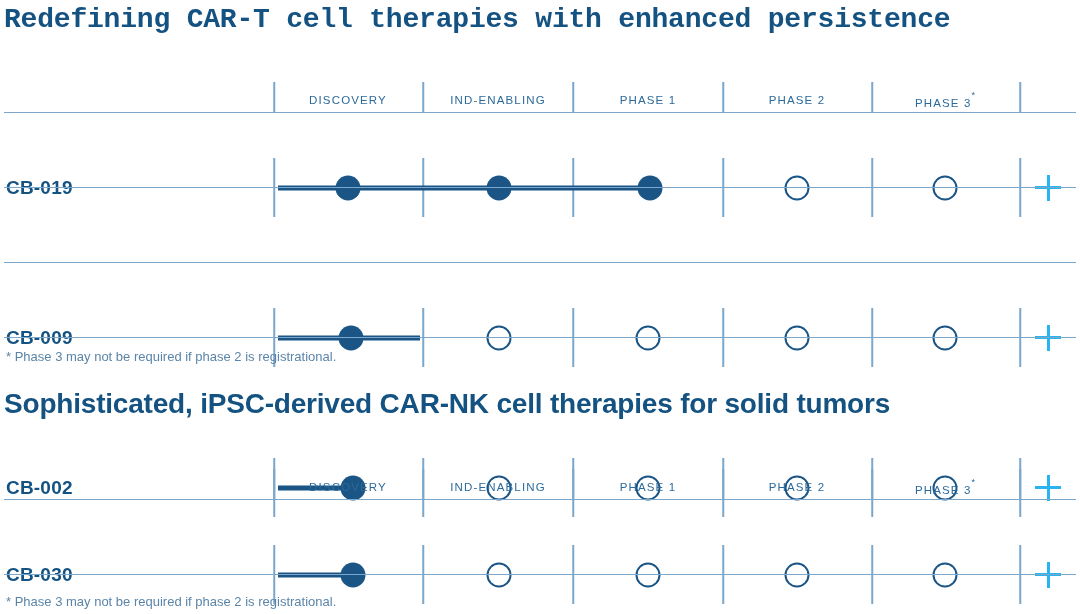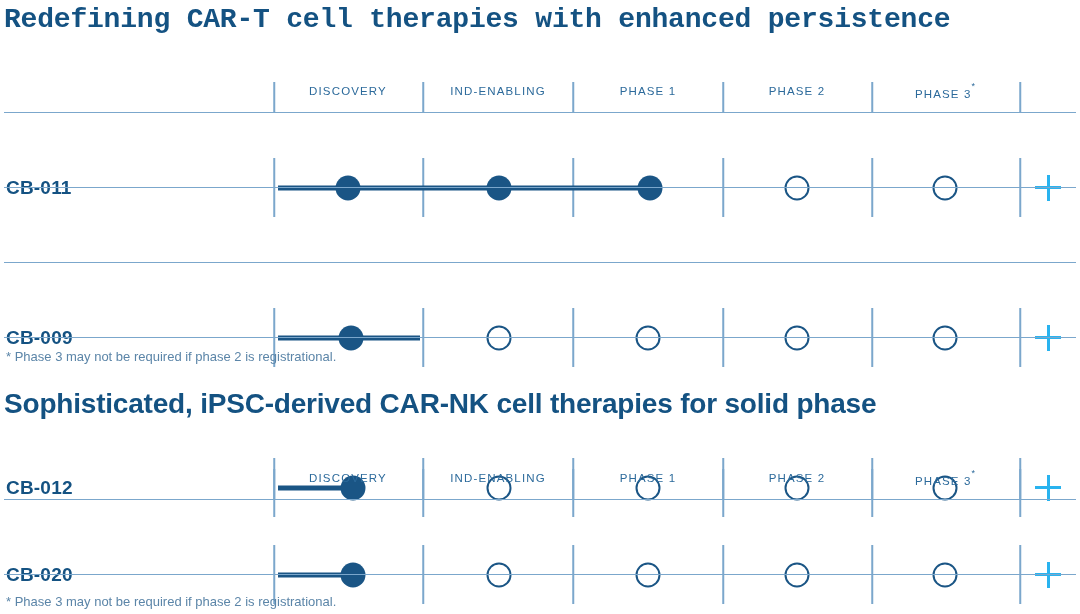--- a/index.html
+++ b/index.html
@@ -46,21 +46,21 @@
   }
   #pipeline-1 { top: 74px; }
   #pipeline-2 { top: 461px; }
 
   .phase-header {
     position: relative;
     height: 38px;
   }
   .phase-label {
     position: absolute;
-    top: 11px;
+    top: 20px;
     font-size: 11.5px;
     letter-spacing: 1.15px;
     color: #2c6a9b;
     text-align: right;
     white-space: nowrap;
     transform: translateX(-50%);
   }
   .phase-label sup {
     font-size: 9px;
     top: -0.45em;
@@ -169,21 +169,21 @@
     <div class="vsep" style="left:423px; top:8px; height:30px"></div>
     <div class="vsep" style="left:573px; top:8px; height:30px"></div>
     <div class="vsep" style="left:723px; top:8px; height:30px"></div>
     <div class="vsep" style="left:872px; top:8px; height:30px"></div>
     <div class="vsep" style="left:1020px; top:8px; height:30px"></div>
   </div>
 
   <div class="hrule" style="top:38px"></div>
 
   <div class="row" style="top:38px">
-    <div class="row-label">CB-011</div>
+    <div class="row-label">CB-019</div>
     <div class="vsep" style="left:274px; top:8px; height:59px"></div>
     <div class="vsep" style="left:423px; top:8px; height:59px"></div>
     <div class="vsep" style="left:573px; top:8px; height:59px"></div>
     <div class="vsep" style="left:723px; top:8px; height:59px"></div>
     <div class="vsep" style="left:872px; top:8px; height:59px"></div>
     <div class="vsep" style="left:1020px; top:8px; height:59px"></div>
 
     <div class="track" style="left:278px; width:372px"></div>
     <div class="dot-filled" style="left:348px"></div>
     <div class="dot-filled" style="left:499px"></div>
@@ -209,21 +209,21 @@
     <div class="dot-open" style="left:499px"></div>
     <div class="dot-open" style="left:648px"></div>
     <div class="dot-open" style="left:797px"></div>
     <div class="dot-open" style="left:945px"></div>
     <div class="plus-icon" style="left:1048px"></div>
   </div>
 
   <div class="hrule" style="top:188px"></div>
 
   <div class="row" style="top:188px">
-    <div class="row-label">CB-012</div>
+    <div class="row-label">CB-002</div>
     <div class="vsep" style="left:274px; top:8px; height:59px"></div>
     <div class="vsep" style="left:423px; top:8px; height:59px"></div>
     <div class="vsep" style="left:573px; top:8px; height:59px"></div>
     <div class="vsep" style="left:723px; top:8px; height:59px"></div>
     <div class="vsep" style="left:872px; top:8px; height:59px"></div>
     <div class="vsep" style="left:1020px; top:8px; height:59px"></div>
 
     <div class="track" style="left:278px; width:75px"></div>
     <div class="dot-filled" style="left:353px"></div>
     <div class="dot-open" style="left:499px"></div>
@@ -231,21 +231,21 @@
     <div class="dot-open" style="left:797px"></div>
     <div class="dot-open" style="left:945px"></div>
     <div class="plus-icon" style="left:1048px"></div>
   </div>
 
   <div class="hrule" style="top:263px"></div>
 </div>
 
 <div class="footnote" id="footnote-1">* Phase 3 may not be required if phase 2 is registrational.</div>
 
-<div class="section-title" id="title-2">Sophisticated, iPSC-derived CAR-NK cell therapies for solid phase</div>
+<div class="section-title" id="title-2">Sophisticated, iPSC-derived CAR-NK cell therapies for solid tumors</div>
 
 <div class="pipeline" id="pipeline-2">
 
   <div class="phase-header">
     <div class="phase-label" style="left:348px"><span>DISCOVERY</span></div>
     <div class="phase-label" style="left:498px"><span>IND-ENABLING</span></div>
     <div class="phase-label" style="left:648px"><span>PHASE 1</span></div>
     <div class="phase-label" style="left:797px"><span>PHASE 2</span></div>
     <div class="phase-label" style="left:945px"><span>PHASE 3</span><sup>*</sup></div>
 
@@ -253,21 +253,21 @@
     <div class="vsep" style="left:423px; top:8px; height:30px"></div>
     <div class="vsep" style="left:573px; top:8px; height:30px"></div>
     <div class="vsep" style="left:723px; top:8px; height:30px"></div>
     <div class="vsep" style="left:872px; top:8px; height:30px"></div>
     <div class="vsep" style="left:1020px; top:8px; height:30px"></div>
   </div>
 
   <div class="hrule" style="top:38px"></div>
 
   <div class="row" style="top:38px">
-    <div class="row-label">CB-020</div>
+    <div class="row-label">CB-030</div>
     <div class="vsep" style="left:274px; top:8px; height:59px"></div>
     <div class="vsep" style="left:423px; top:8px; height:59px"></div>
     <div class="vsep" style="left:573px; top:8px; height:59px"></div>
     <div class="vsep" style="left:723px; top:8px; height:59px"></div>
     <div class="vsep" style="left:872px; top:8px; height:59px"></div>
     <div class="vsep" style="left:1020px; top:8px; height:59px"></div>
 
     <div class="track" style="left:278px; width:75px"></div>
     <div class="dot-filled" style="left:353px"></div>
     <div class="dot-open" style="left:499px"></div>

